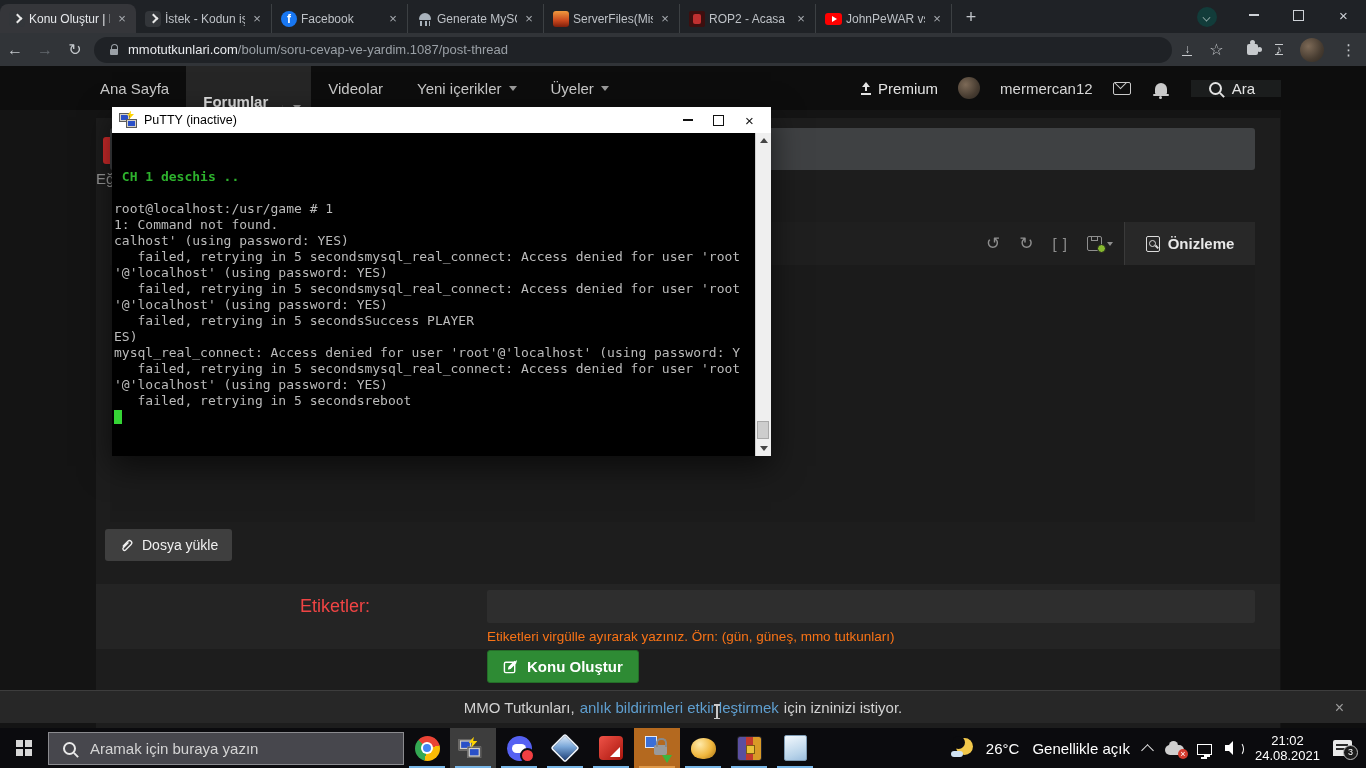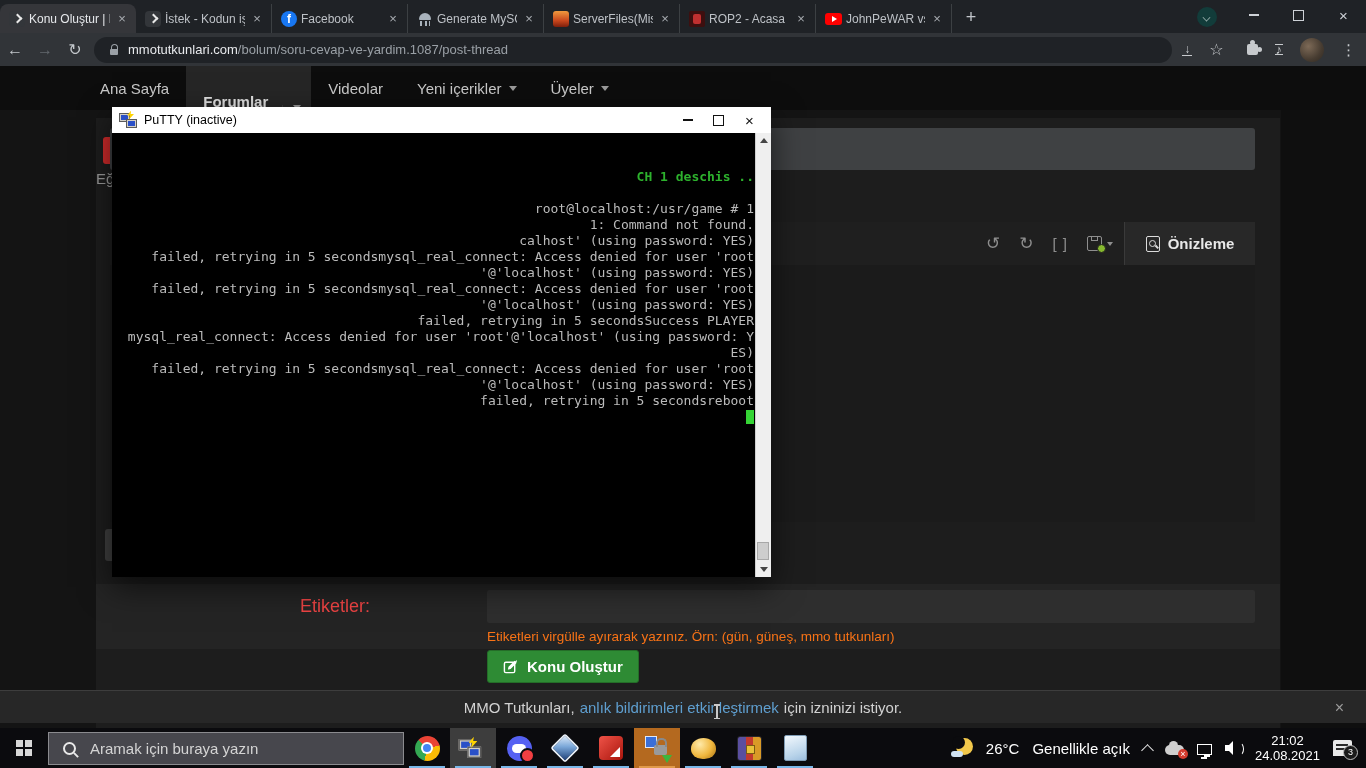--- a/index.html
+++ b/index.html
@@ -101,21 +101,21 @@
   .submit-btn{position:absolute;left:487px;top:540px;height:33px;padding:6px 15px;background:#2e8b34;border:1px solid #246d28;border-radius:3px;display:flex;align-items:center;gap:9px;color:#fff;font-size:15px;font-weight:bold;box-sizing:border-box;}
   
   .notifbar{position:absolute;left:0;top:690px;width:100%;height:33px;background:#272727;border-top:1px solid #3d3d3d;display:flex;align-items:center;justify-content:center;font-size:15px;color:#d2d2d2;box-sizing:border-box;}
   .notif-link{color:#5f9fd0;margin:0 5px;}
   .notif-close{position:absolute;right:22px;top:8px;color:#9c9c9c;font-size:16px;}
   .notif-close::after{content:"×";}
   .ibeam{position:absolute;left:716px;top:705px;width:1.5px;height:13px;background:#c9c9c9;}
   .ibeam::before,.ibeam::after{content:"";position:absolute;left:-2.5px;width:6.5px;height:1.5px;background:#c9c9c9;}
   .ibeam::before{top:-1px;} .ibeam::after{bottom:-1px;}
   
-  .putty{position:absolute;left:112px;top:107px;width:659px;height:470px;z-index:20;box-shadow:0 10px 30px rgba(0,0,0,.6);text-align:right;}
+  .putty{position:absolute;left:112px;top:107px;width:659px;height:349px;z-index:20;box-shadow:0 10px 30px rgba(0,0,0,.6);}
   .putty-title{height:26px;background:#ffffff;display:flex;align-items:center;padding-left:7px;font-size:12.5px;color:#000;}
   .putty-ico{position:relative;width:19px;height:17px;margin-right:6px;}
   .pm{position:absolute;width:11px;height:9px;background:#d4d0c8;border:1px solid #5a5a5a;box-sizing:border-box;}
   .pm .scr{position:absolute;inset:1px;background:#2a50c8;}
   .pm1{left:0;top:1px;} .pm2{left:7px;top:7px;}
   .bolt{position:absolute;left:8px;top:-1px;width:7px;height:9px;background:#ffd400;clip-path:polygon(60% 0,0 55%,42% 55%,28% 100%,100% 38%,52% 38%);}
   .putty-ctrl{margin-left:auto;display:flex;align-items:center;margin-right:6px;}
   .pbtn{width:31px;height:24px;display:flex;align-items:center;justify-content:center;color:#111;}
   .pg-min{width:10px;height:1.3px;background:#111;}
   .pg-max{width:9px;height:9px;border:1.3px solid #111;}
@@ -283,20 +283,36 @@
     </div>
     <div class="nav-item">Videolar</div>
     <div class="nav-item">
         <span>Yeni içerikler</span>
         <span class="caret"></span>
       </div>
     <div class="nav-item">
         <span>Üyeler</span>
         <span class="caret"></span>
       </div>
+    <div class="nav-right">
+      <div class="prem">
+        <span class="up-ico">
+            <span class="stem"></span>
+          </span>
+        <span>Premium</span>
+      </div>
+      <span class="avatar av22"></span>
+      <span class="uname">mermercan12</span>
+      <span class="env"></span>
+      <span class="bell"></span>
+      <div class="searchblk">
+        <span class="mag"></span>
+        <span>Ara</span>
+      </div>
+    </div>
   </div>
 
   <div class="page">
     <div class="panel"></div>
     <div class="page-right"></div>
     <div class="red-frag"></div>
     <div class="eg-label">Eğ</div>
     <input class="title-input" style="">
     <div class="editor-head">
       <div class="ed-icons">
@@ -373,22 +389,22 @@
         <pre class="tline green"> CH 1 deschis ..</pre>
         <pre class="tline"></pre>
         <pre class="tline">root@localhost:/usr/game # 1</pre>
         <pre class="tline">1: Command not found.</pre>
         <pre class="tline">calhost' (using password: YES)</pre>
         <pre class="tline">   failed, retrying in 5 secondsmysql_real_connect: Access denied for user 'root</pre>
         <pre class="tline">'@'localhost' (using password: YES)</pre>
         <pre class="tline">   failed, retrying in 5 secondsmysql_real_connect: Access denied for user 'root</pre>
         <pre class="tline">'@'localhost' (using password: YES)</pre>
         <pre class="tline">   failed, retrying in 5 secondsSuccess PLAYER</pre>
+        <pre class="tline">ES)</pre>
         <pre class="tline">mysql_real_connect: Access denied for user 'root'@'localhost' (using password: Y</pre>
-        <pre class="tline">ES)</pre>
         <pre class="tline">   failed, retrying in 5 secondsmysql_real_connect: Access denied for user 'root</pre>
         <pre class="tline">'@'localhost' (using password: YES)</pre>
         <pre class="tline">   failed, retrying in 5 secondsreboot</pre>
         <pre class="tline"><span class="cursor"></span></pre>
       </div>
       <div class="term-scroll">
         <span class="sc-up">
             <span class="tri-up"></span>
           </span>
         <span class="sc-thumb"></span>

